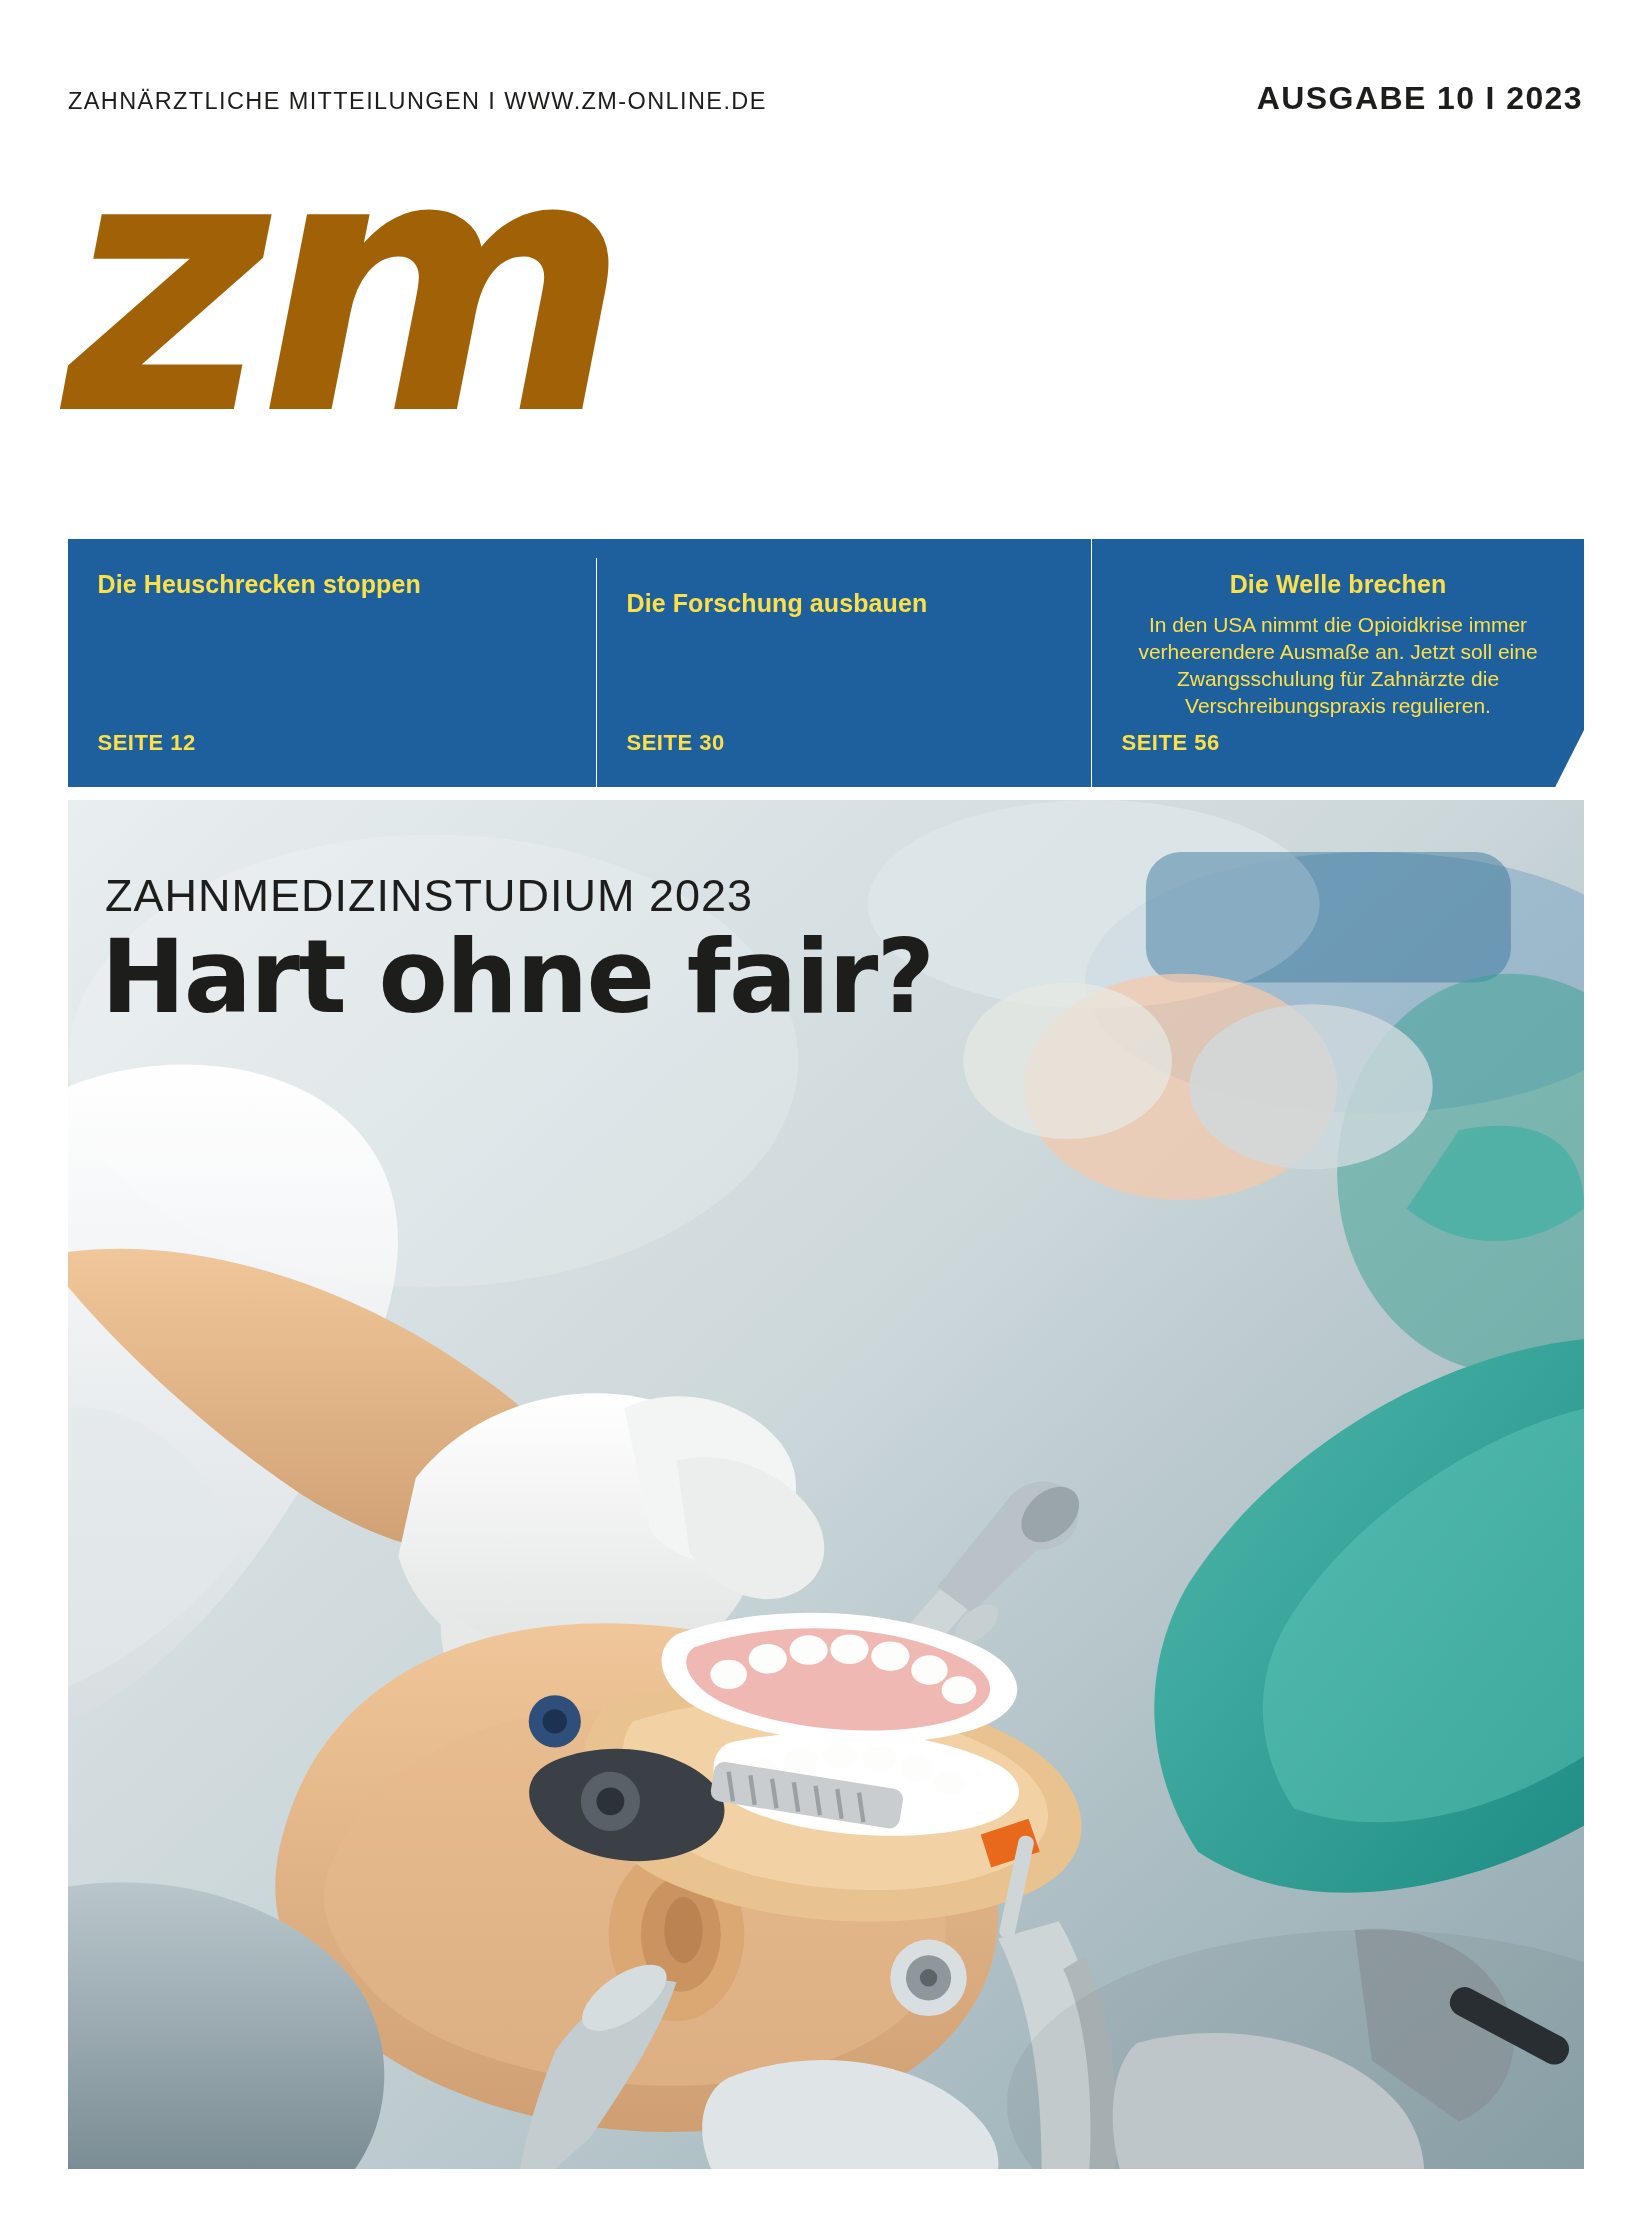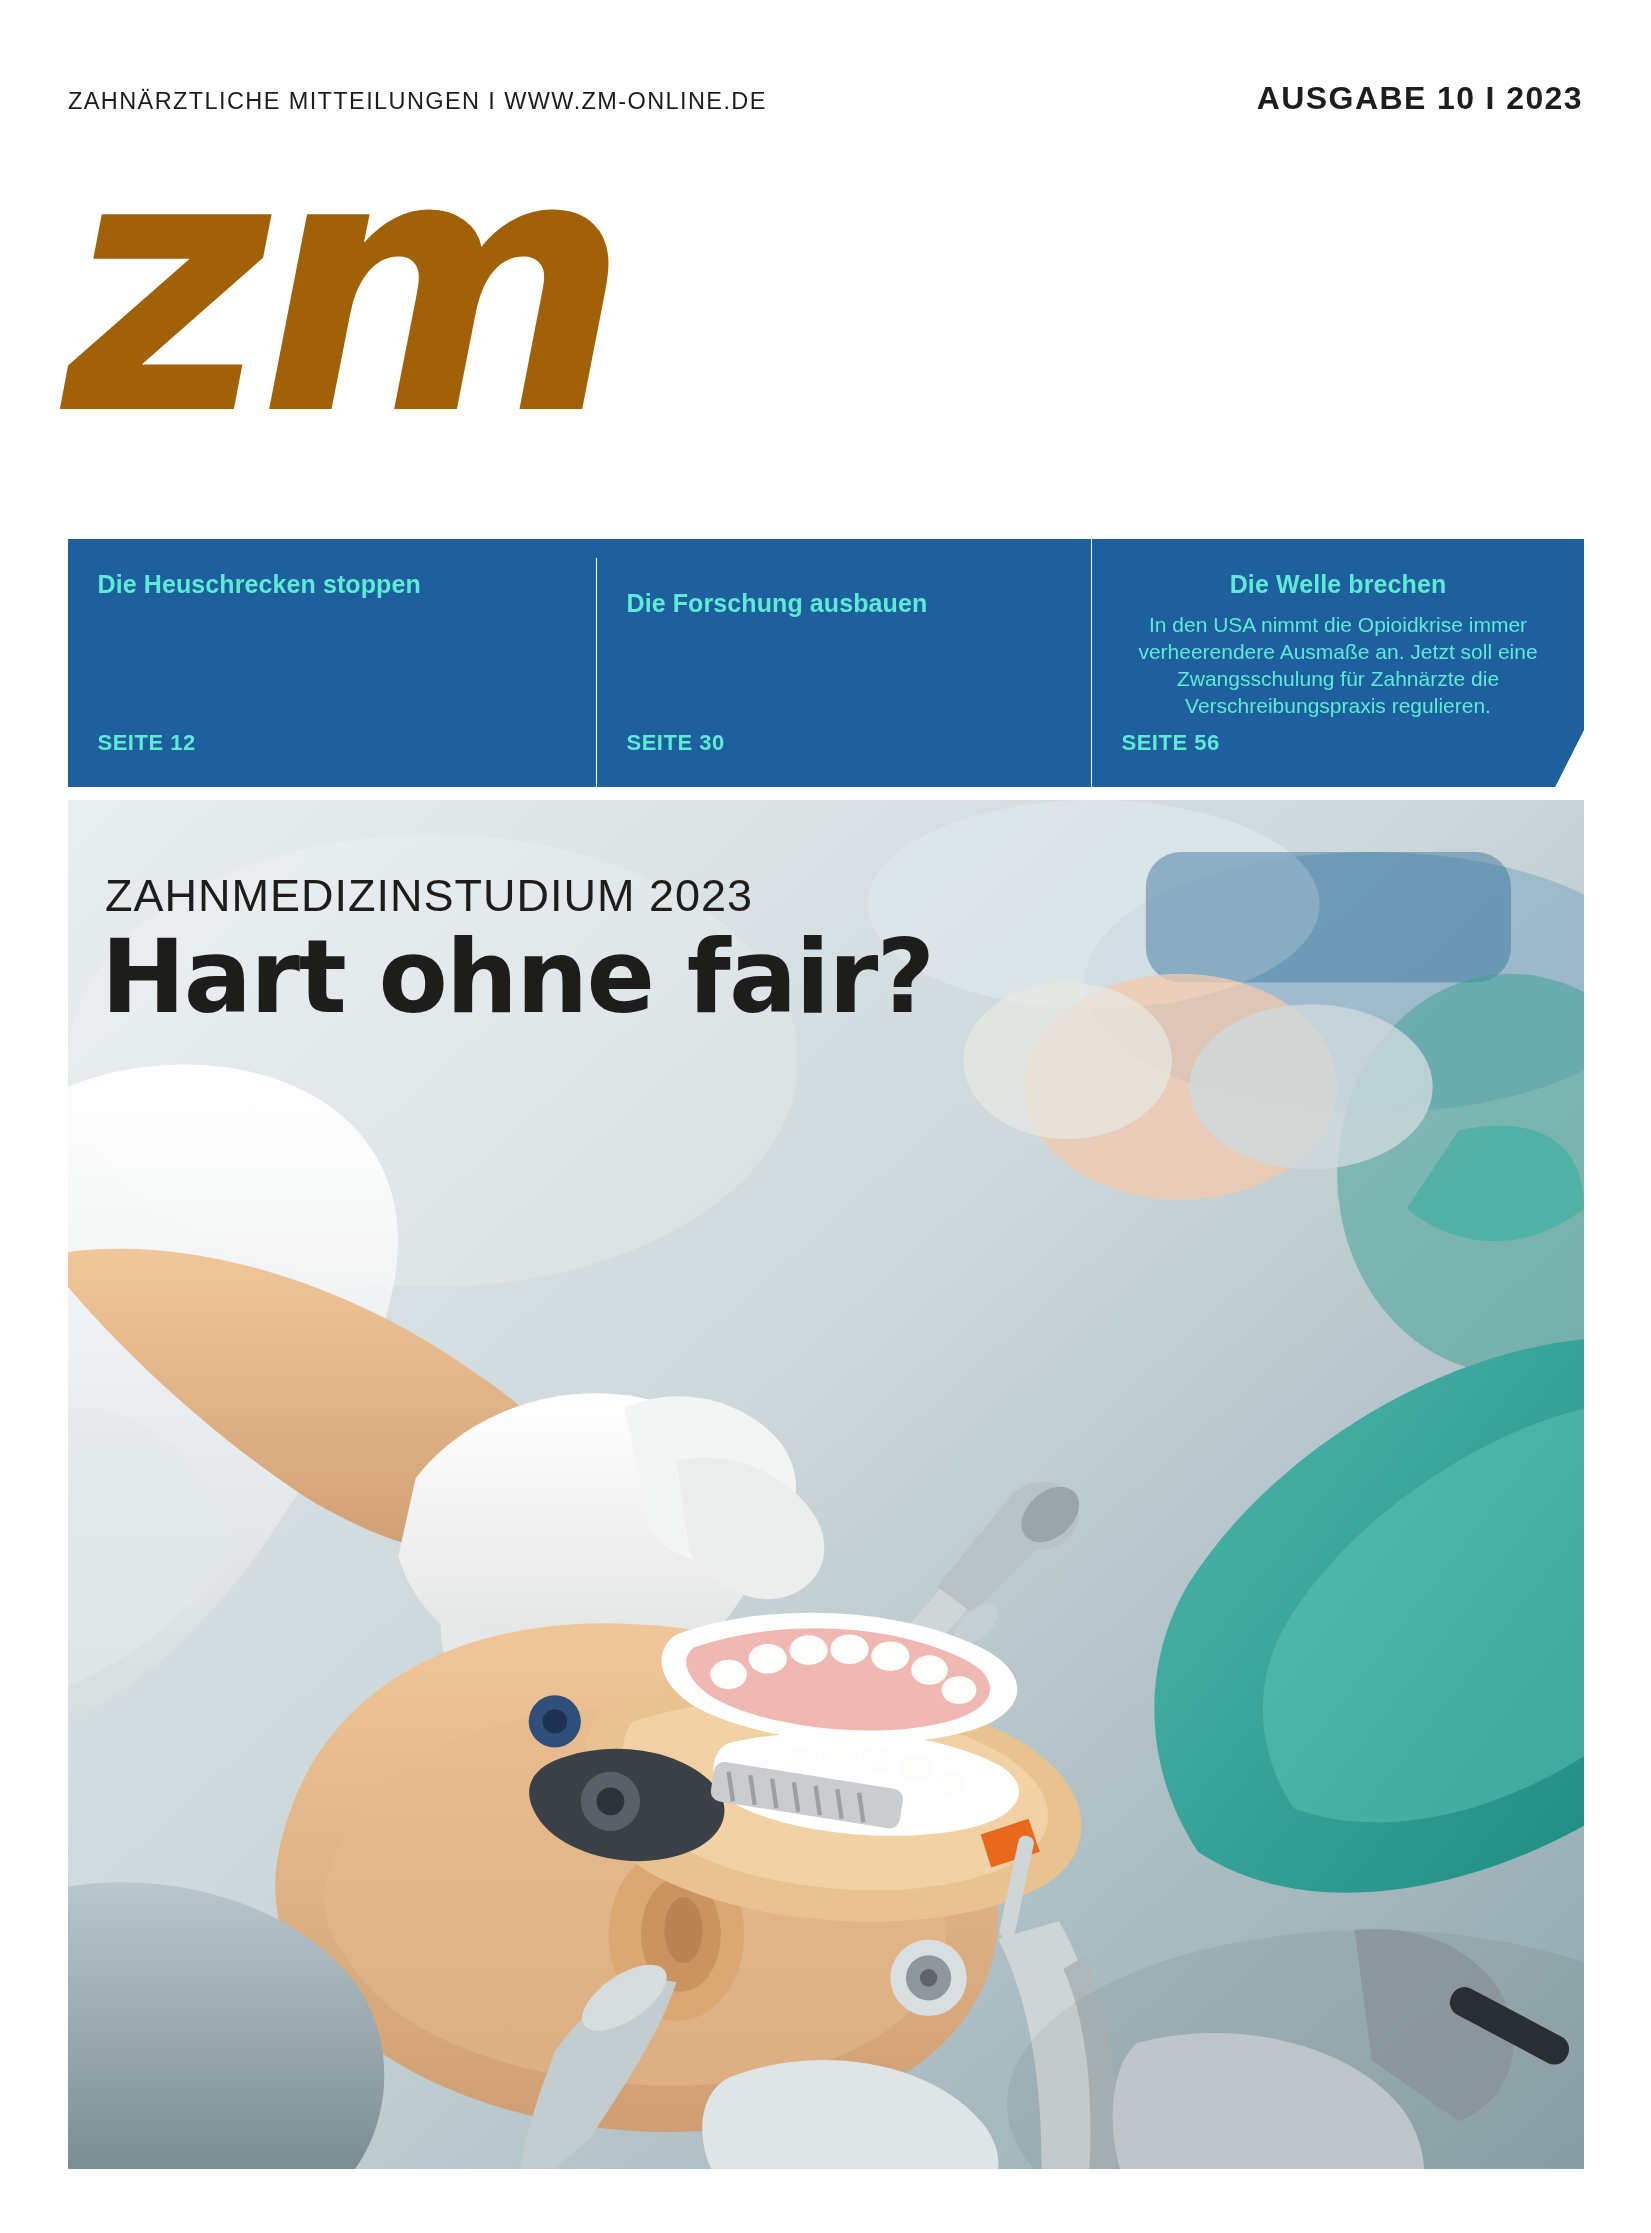--- a/index.html
+++ b/index.html
@@ -60,21 +60,21 @@
   }
 
   
   .teaser-band {
     position: absolute;
     top: 539px;
     left: 68px;
     width: 1516px;
     height: 248px;
     background: #1e5f9e;
-    color: #5eead4;
+    color: #fde047;
     display: flex;
     clip-path: polygon(0 0, 100% 0, 100% 77%, 98.1% 100%, 0 100%);
   }
   .teaser {
     position: relative;
     padding: 31px 29.5px 0 29.5px;
     box-sizing: border-box;
     flex: 1 1 0;
   }
   .teaser + .teaser {

